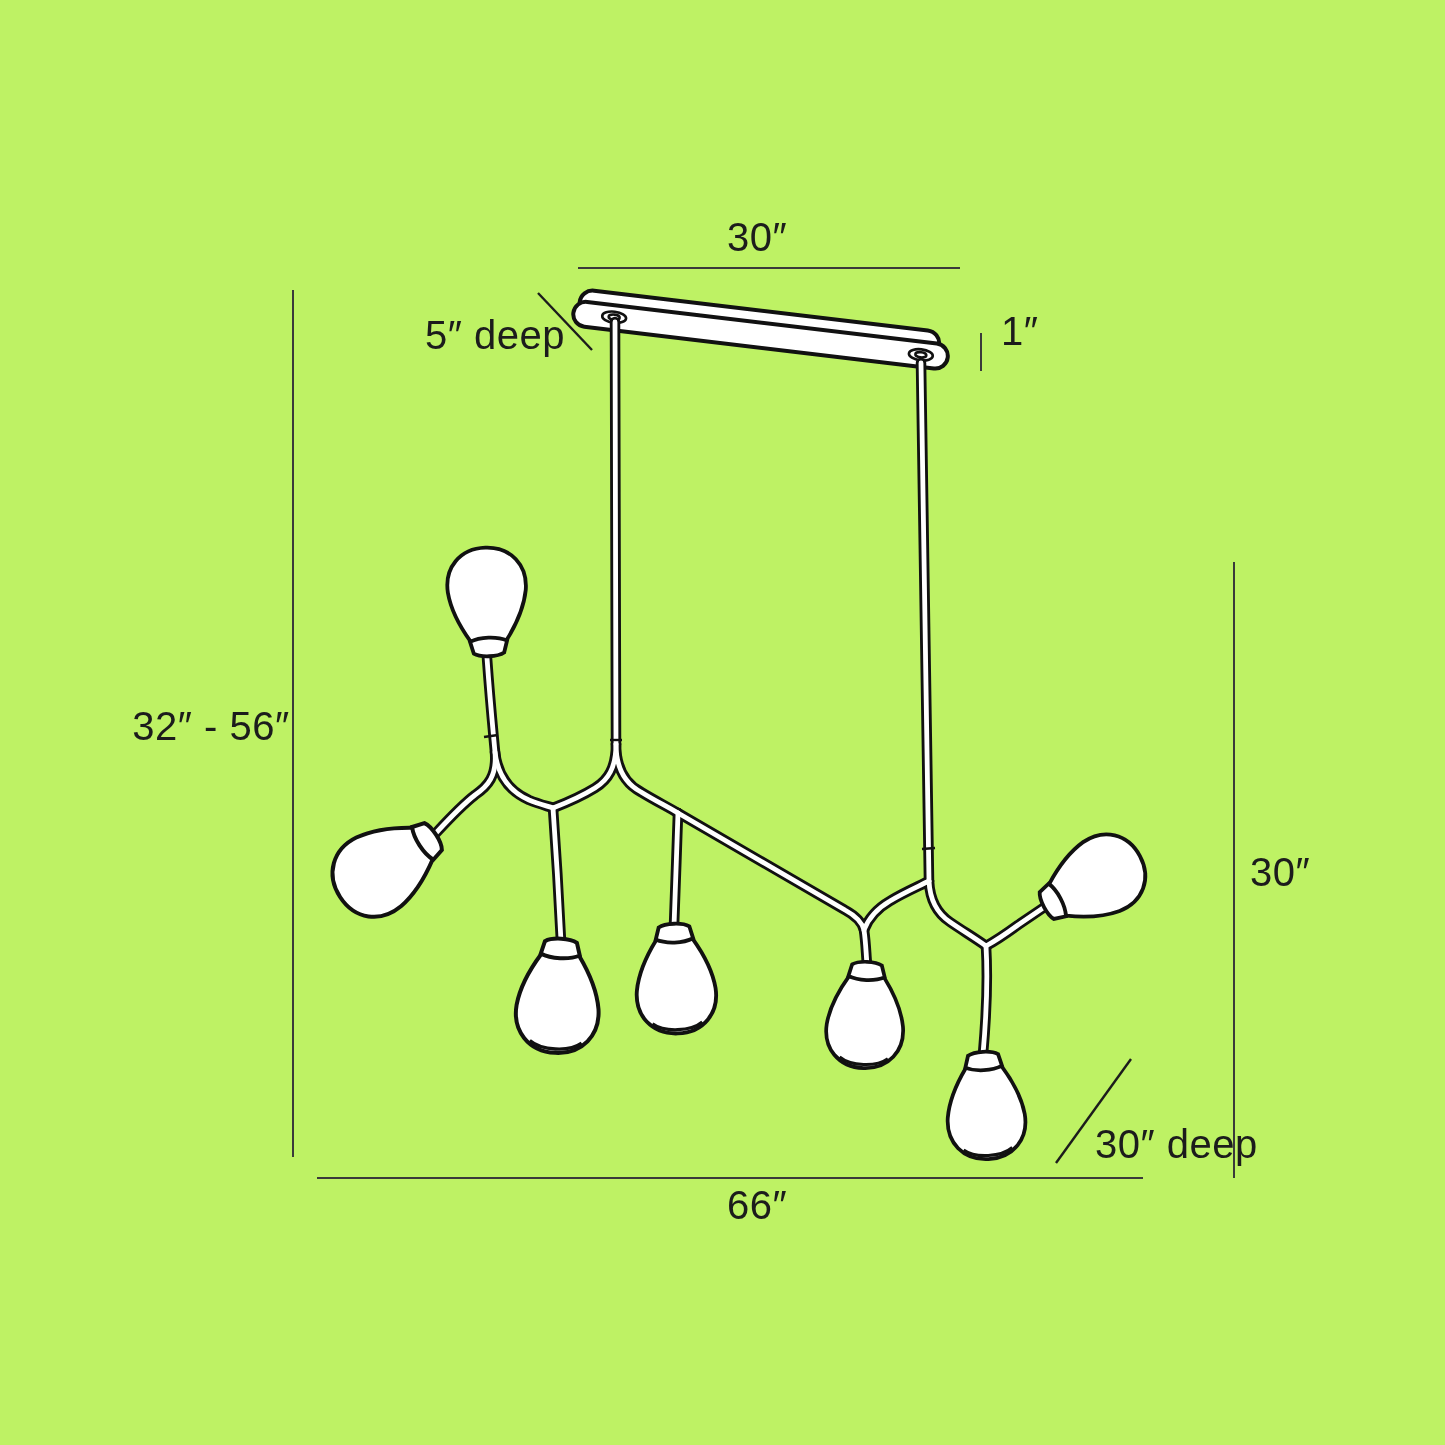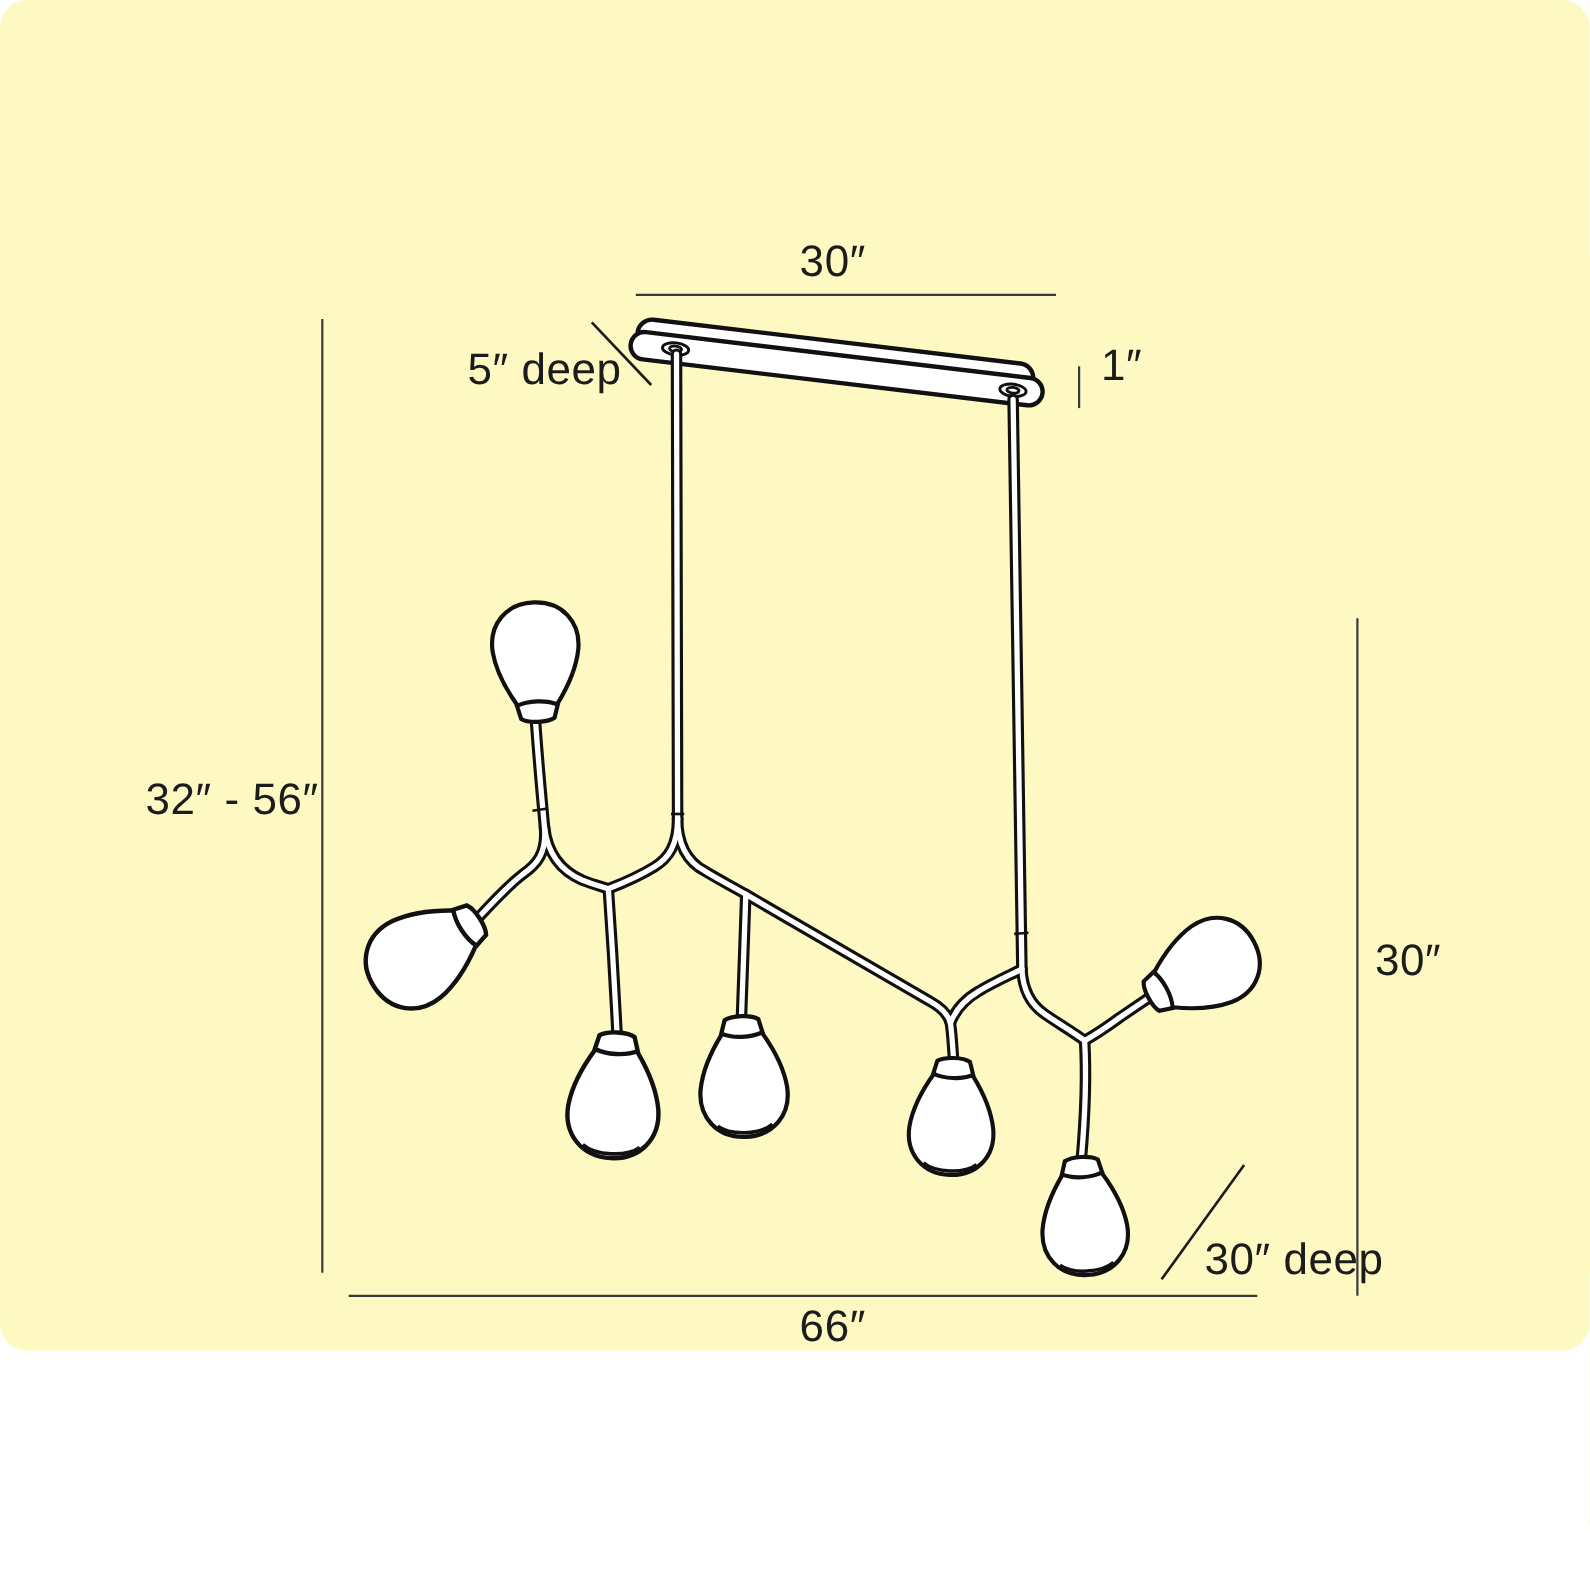--- a/index.html
+++ b/index.html
@@ -3,24 +3,23 @@
 <meta charset="utf-8">
 <style>
   html, body {
     margin: 0;
     padding: 0;
     background: #ffffff;
   }
   .stage {
     position: relative;
     width: 1445px;
-    height: 1228px;
-    background: #fef9c3;
+    height: 1445px;
+    background: #bef264;
     overflow: hidden;
-    border-radius: 25px;
   }
   svg {
     display: block;
   }
   .dim-line {
     stroke: #3a3a3a;
     stroke-width: 2;
     fill: none;
   }
   .leader {

